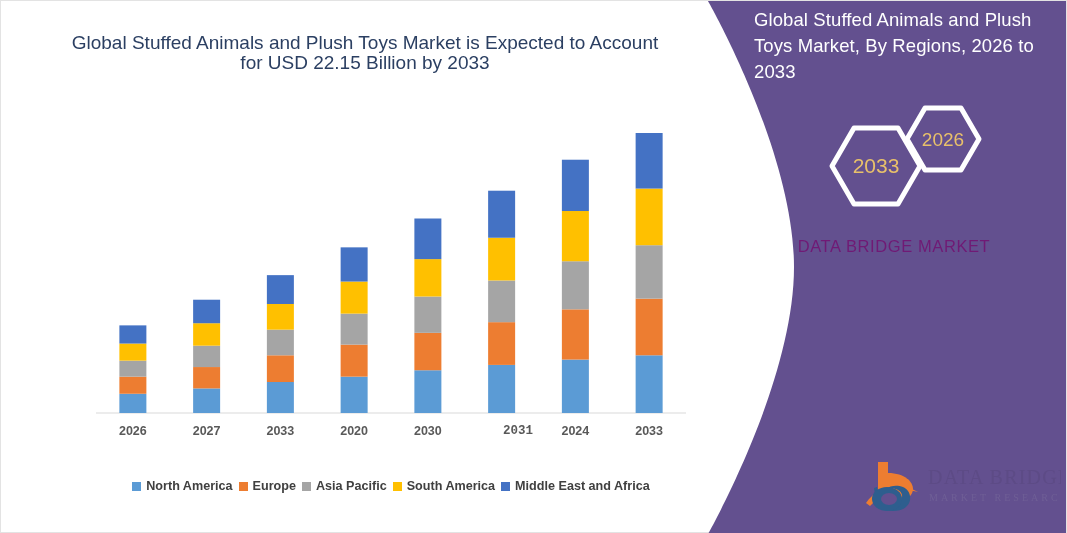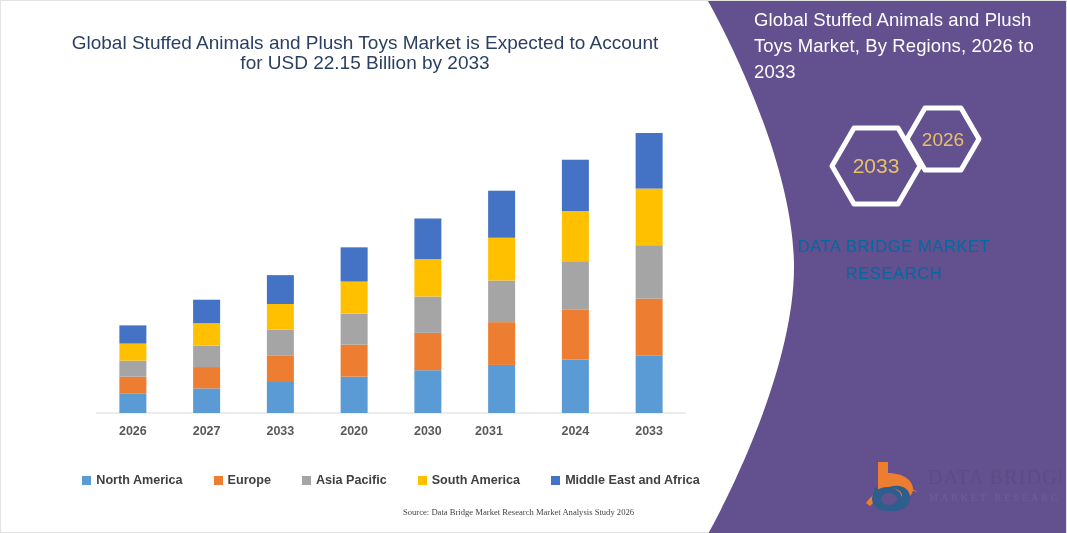--- a/index.html
+++ b/index.html
@@ -52,21 +52,21 @@
   .hex-label{
     font-family:"Liberation Sans", sans-serif;
     fill:#e8c06a;
   }
 
   .brand-text{
     position:absolute;
     top:232px;left:28px;
     width:280px;
     text-align:center;
-    color:#0369a1;
+    color:#701a75;
     font-size:16.5px;
     line-height:27px;
     letter-spacing:.6px;
   }
 
   
   .dbmr-logo{
     position:absolute;
     left:130px;top:455px;
     width:205px;height:62px;
@@ -106,22 +106,22 @@
     font-weight:bold;
     color:#595959;
   }
 
   .legend{
     position:absolute;
     left:95px;top:472px;
     width:590px;height:20px;
     display:flex;
     justify-content:center;
-    align-items:flex-start;
-    gap:31px;
+    align-items:flex-end;
+    gap:6px;
   }
   .legend-item{display:flex;align-items:center;gap:5px;}
   .legend-swatch{width:9px;height:9px;display:block;}
   .legend-label{
     font-size:12.6px;
     font-weight:bold;
     color:#404040;
     white-space:nowrap;
   }
 
@@ -204,21 +204,21 @@
         </g>
       </svg>
   </div>
 
   <div class="axis-labels" id="axis-labels">
       <div class="tick" style="left: 6.875px;">2026</div>
       <div class="tick" style="left: 80.625px;">2027</div>
       <div class="tick" style="left: 154.375px;">2033</div>
       <div class="tick" style="left: 228.125px;">2020</div>
       <div class="tick" style="left: 301.875px;">2030</div>
-      <div class="tick" style="left: 363px;">2031</div>
+      <div class="tick" style="left: 392px; font-family: Liberation Mono, monospace;">2031</div>
       <div class="tick" style="left: 449.375px;">2024</div>
       <div class="tick" style="left: 523.125px;">2033</div>
     </div>
 
   <div class="legend" id="legend">
       <div class="legend-item">
         <span class="legend-swatch" style="background: rgb(91, 155, 213);"></span>
         <span class="legend-label">North America</span>
       </div>
       <div class="legend-item">
@@ -233,21 +233,20 @@
         <span class="legend-swatch" style="background: rgb(255, 192, 0);"></span>
         <span class="legend-label">South America</span>
       </div>
       <div class="legend-item">
         <span class="legend-swatch" style="background: rgb(68, 114, 196);"></span>
         <span class="legend-label">Middle East and Africa</span>
       </div>
     </div>
 
   <div class="footer">
-    <span class="right">Source: Data Bridge Market Research  Market Analysis Study 2026</span>
   </div>
 
   <div class="purple-panel">
     <svg viewBox="0 0 400 533" width="400" height="533">
       <path id="panel-path" d="M400,0 L42,0 C42,0 128,150 128,266 C128,382 42,533 42,533 L400,533 Z" fill="#63508F"></path>
     </svg>
   </div>
 
   <div class="panel-content">
     <div class="panel-title">Global Stuffed Animals and Plush Toys Market, By Regions, 2026 to 2033</div>
@@ -258,21 +257,20 @@
         <polygon points="18,69 40,31 84,31 106,69 84,107 40,107" fill="none" stroke="#ffffff" stroke-width="5" stroke-linejoin="round"></polygon>
         <text class="hex-label" id="hex-left-text" x="62" y="76" text-anchor="middle" font-size="21">2033</text>
 
         <polygon points="93,42 111,11 147,11 165,42 147,73 111,73" fill="none" stroke="#ffffff" stroke-width="5" stroke-linejoin="round"></polygon>
         <text class="hex-label" id="hex-right-text" x="129" y="49" text-anchor="middle" font-size="19">2026</text>
       </svg>
     </div>
 
     <div class="brand-text">
       <div>DATA BRIDGE MARKET</div>
-      <div>RESEARCH</div>
     </div>
 
     <div class="dbmr-logo">
       <svg viewBox="0 0 205 62" width="205" height="62">
 
         <g>
           <path d="M22,6 L32,6 L32,44 L22,44 Z" fill="#ED7D31"></path>
           <path d="M32,17 C49,17 57,26 57,33 C57,40 49,46 38,46 L32,46 Z" fill="#ED7D31"></path>
           <path d="M10,47 C22,30 44,26 62,36 C44,31 26,37 14,50 Z" fill="#ED7D31"></path>
         </g>

